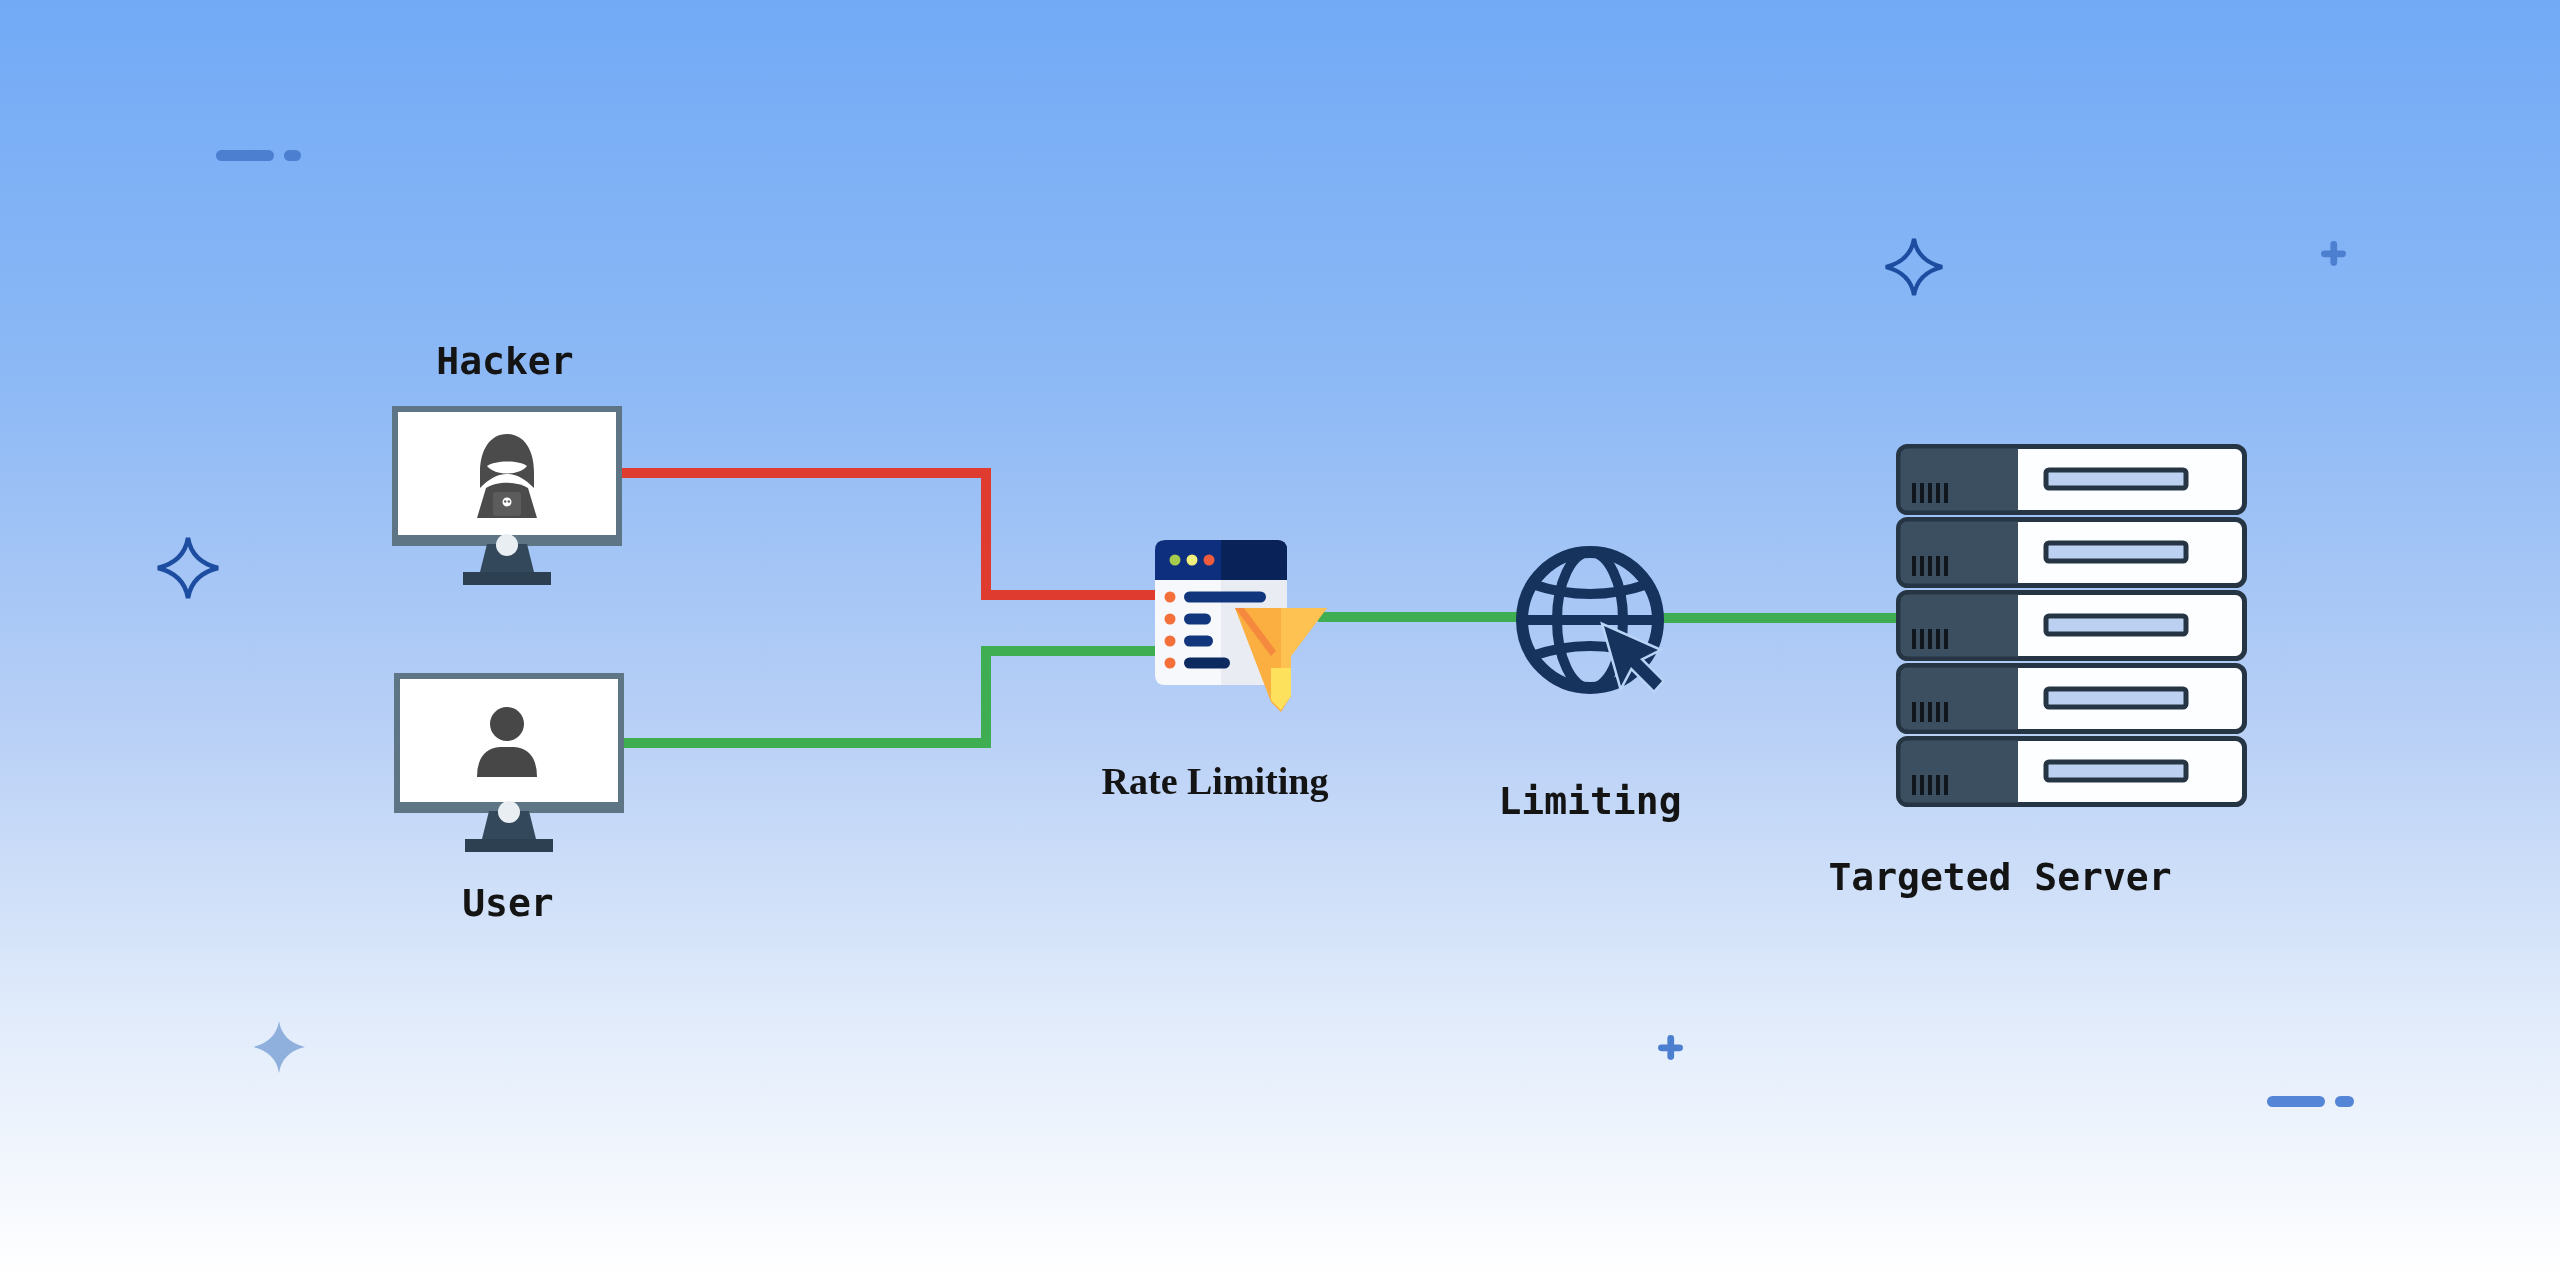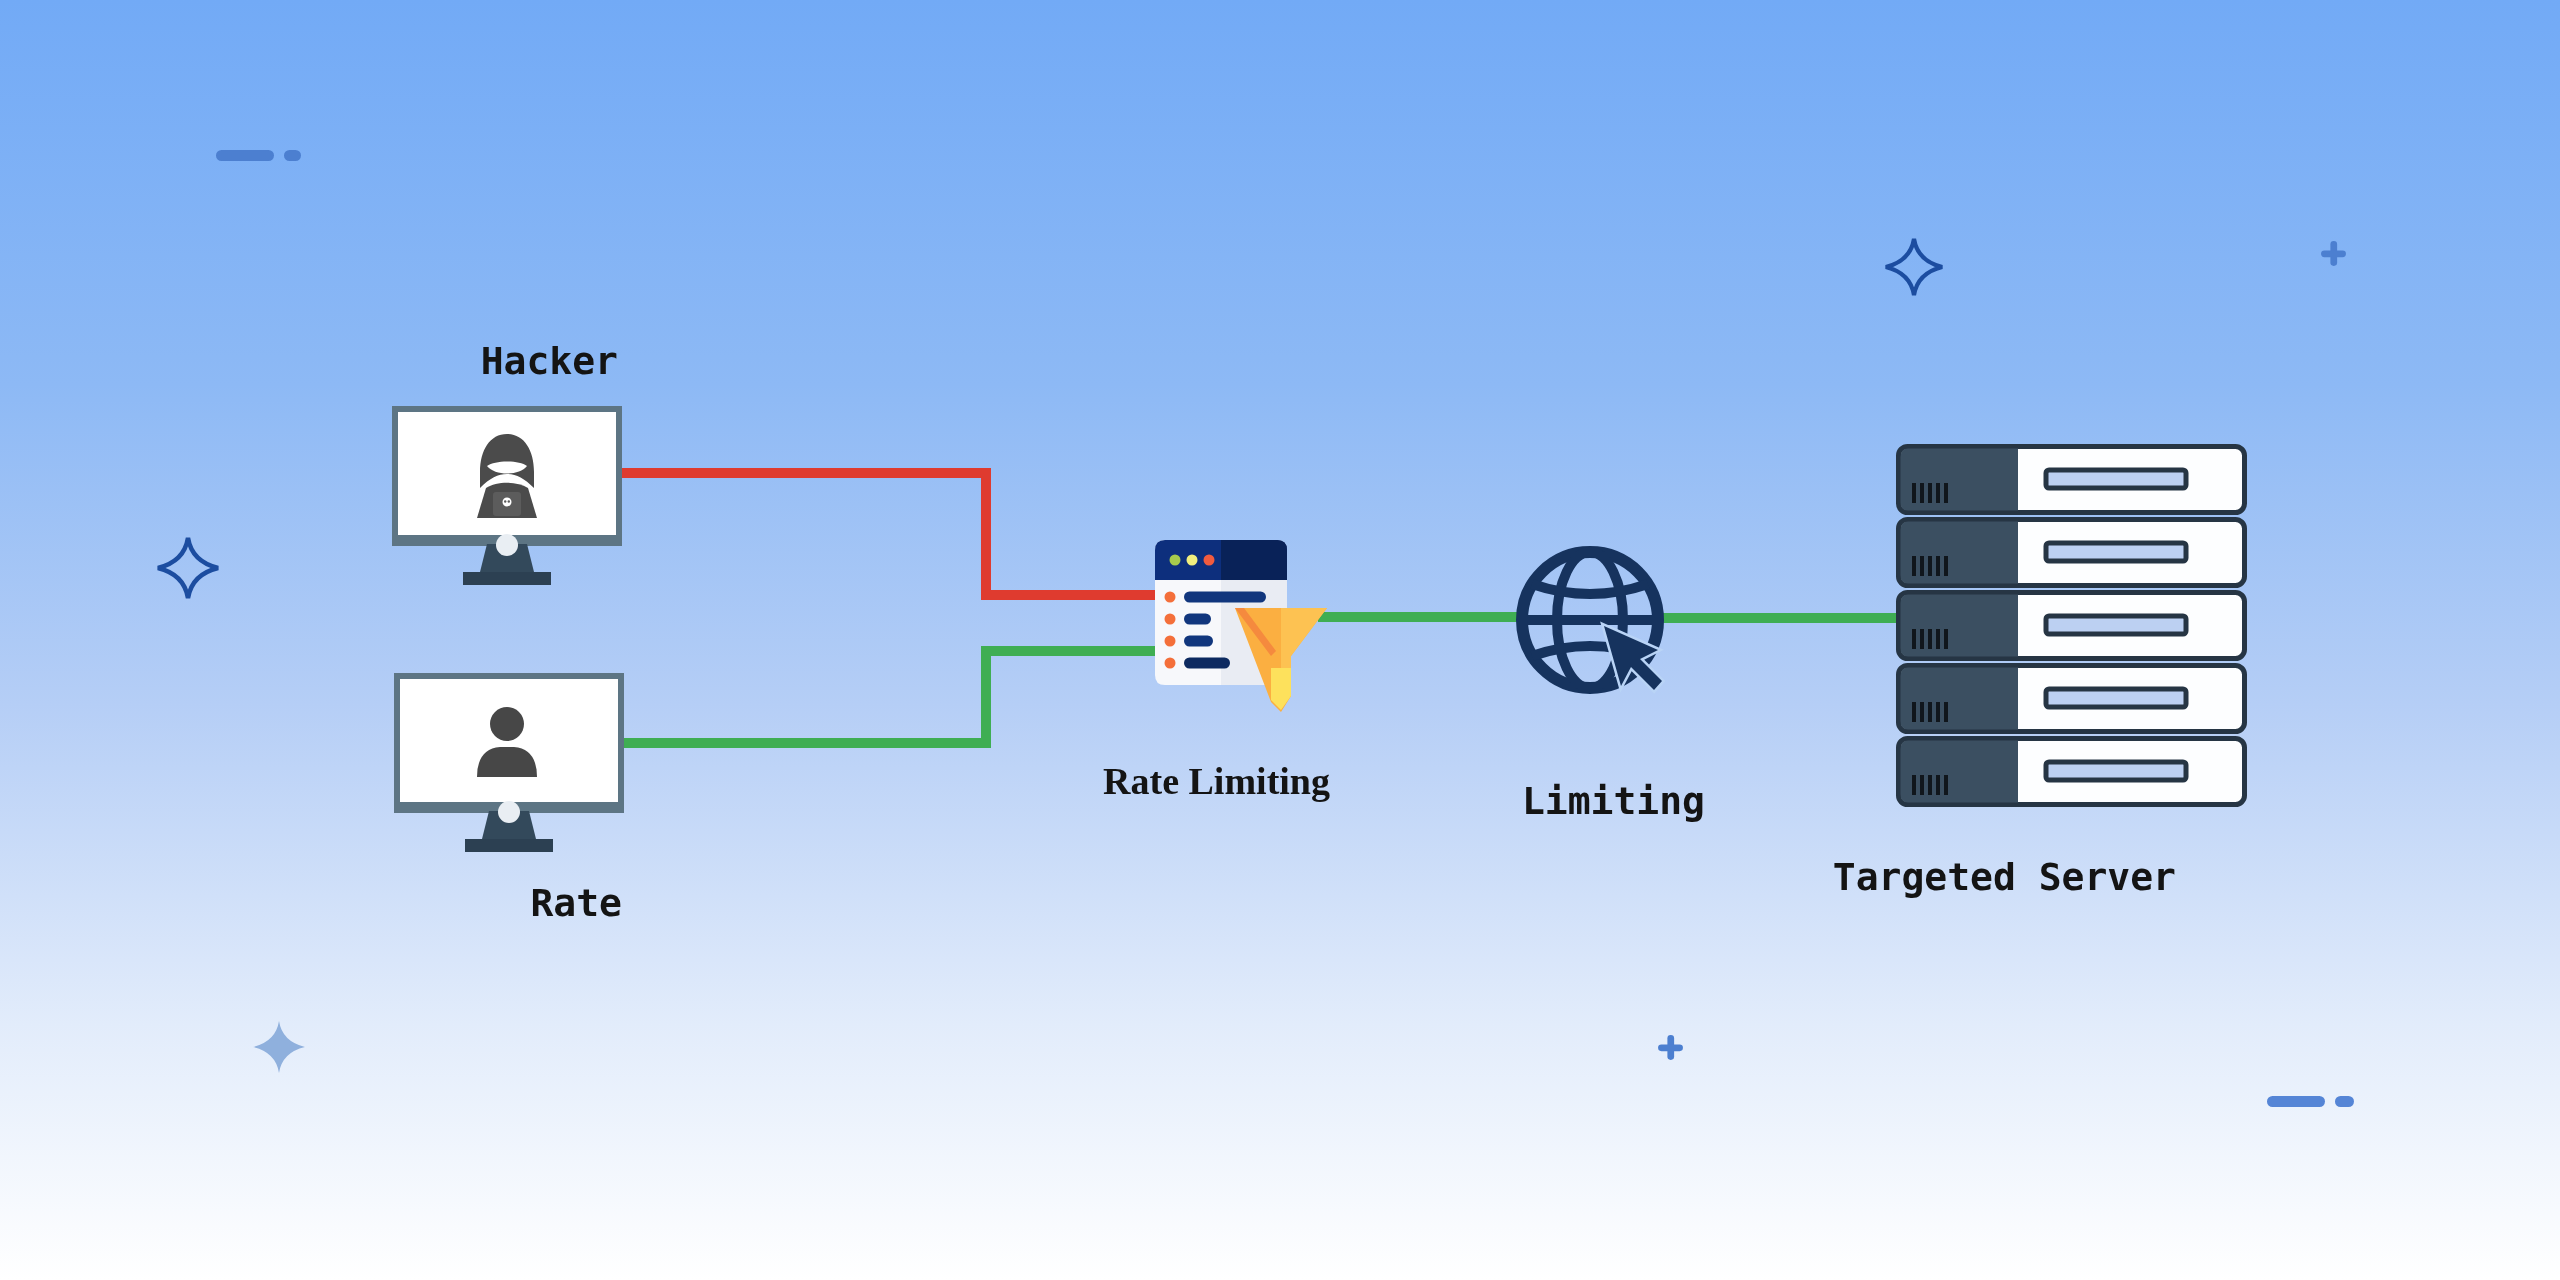--- a/index.html
+++ b/index.html
@@ -5,21 +5,21 @@
   html,body{margin:0;padding:0;}
   body{
     width:2560px;height:1280px;position:relative;overflow:hidden;
     background:linear-gradient(180deg,#72aaf6 0%,#8db9f5 30%,#b5cef6 55%,#e2ecfb 80%,#ffffff 100%);
     font-family:"DejaVu Sans Mono","Liberation Mono",monospace;
   }
   .abs{position:absolute;}
   .node-label{
     position:absolute;
     font-weight:bold;font-size:38px;line-height:50px;color:#141414;
-    text-align:right;white-space:pre-line;
+    text-align:center;white-space:pre-line;
   }
   #label-hacker{left:392px;top:336px;width:226px;}
   #label-user{left:394px;top:878px;width:228px;}
   #label-rate{left:1100px;top:756px;width:230px;font-family:Liberation Serif, serif;}
   #label-internet{left:1475px;top:776px;width:230px;}
   #label-server{left:1824px;top:852px;width:352px;}
   #edges-layer{left:0;top:0;z-index:1;}
   .node{z-index:2;}
   .decor{z-index:0;}
 </style>
@@ -91,21 +91,21 @@
     <rect x="0" y="129" width="230" height="9" fill="#5d7584"></rect>
     <path d="M95,138 L135,138 L142,166 L88,166 Z" fill="#33495b"></path>
     <circle cx="115" cy="139" r="11" fill="#e9eef3"></circle>
     <rect x="71" y="166" width="88" height="13" fill="#2c4052"></rect>
     <g transform="translate(113,72)">
       <circle cx="0" cy="-21" r="17" fill="#474747"></circle>
       <path d="M-30,32 Q-30,4 -7,2 L7,2 Q30,4 30,32 Z" fill="#474747"></path>
     </g>
   </svg>
 </div>
-<div id="label-user" class="node-label">Rate</div>
+<div id="label-user" class="node-label">User</div>
 
 <div class="abs node" style="left:1155px;top:540px">
   <svg width="176" height="186" viewBox="0 0 176 186">
     <path d="M10,0 L122,0 Q132,0 132,10 L132,135 Q132,145 122,145 L10,145 Q0,145 0,135 L0,10 Q0,0 10,0 Z" fill="#f7f8fb"></path>
     <path d="M66,0 L122,0 Q132,0 132,10 L132,135 Q132,145 122,145 L66,145 Z" fill="#e9ecf3"></path>
     <path d="M10,0 L122,0 Q132,0 132,10 L132,40 L0,40 L0,10 Q0,0 10,0 Z" fill="#0d2f7d"></path>
     <path d="M66,0 L122,0 Q132,0 132,10 L132,40 L66,40 Z" fill="#092258"></path>
     <circle cx="20" cy="20" r="5.5" fill="#a6cb4d"></circle>
     <circle cx="37" cy="20" r="5.5" fill="#f1ef7e"></circle>
     <circle cx="54" cy="20" r="5.5" fill="#f15b3e"></circle>

